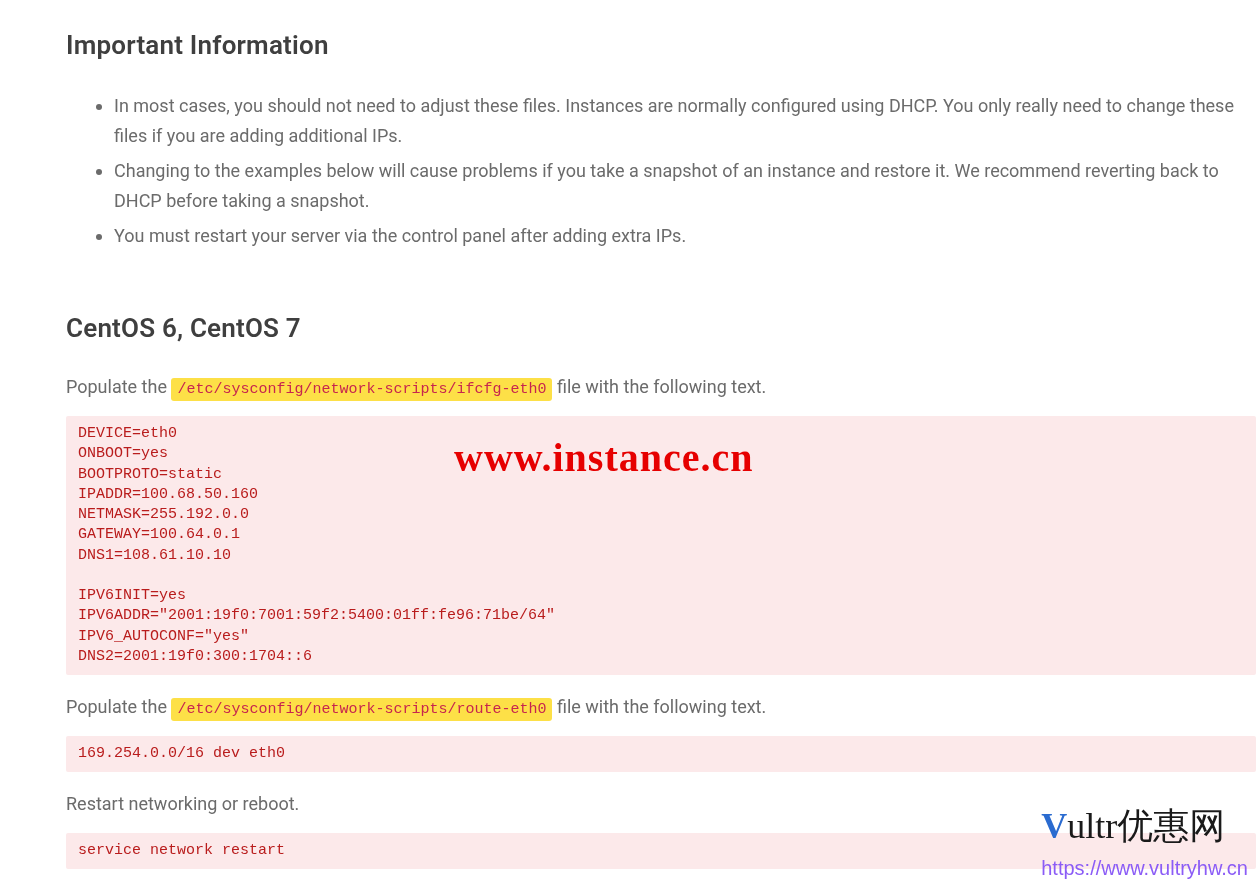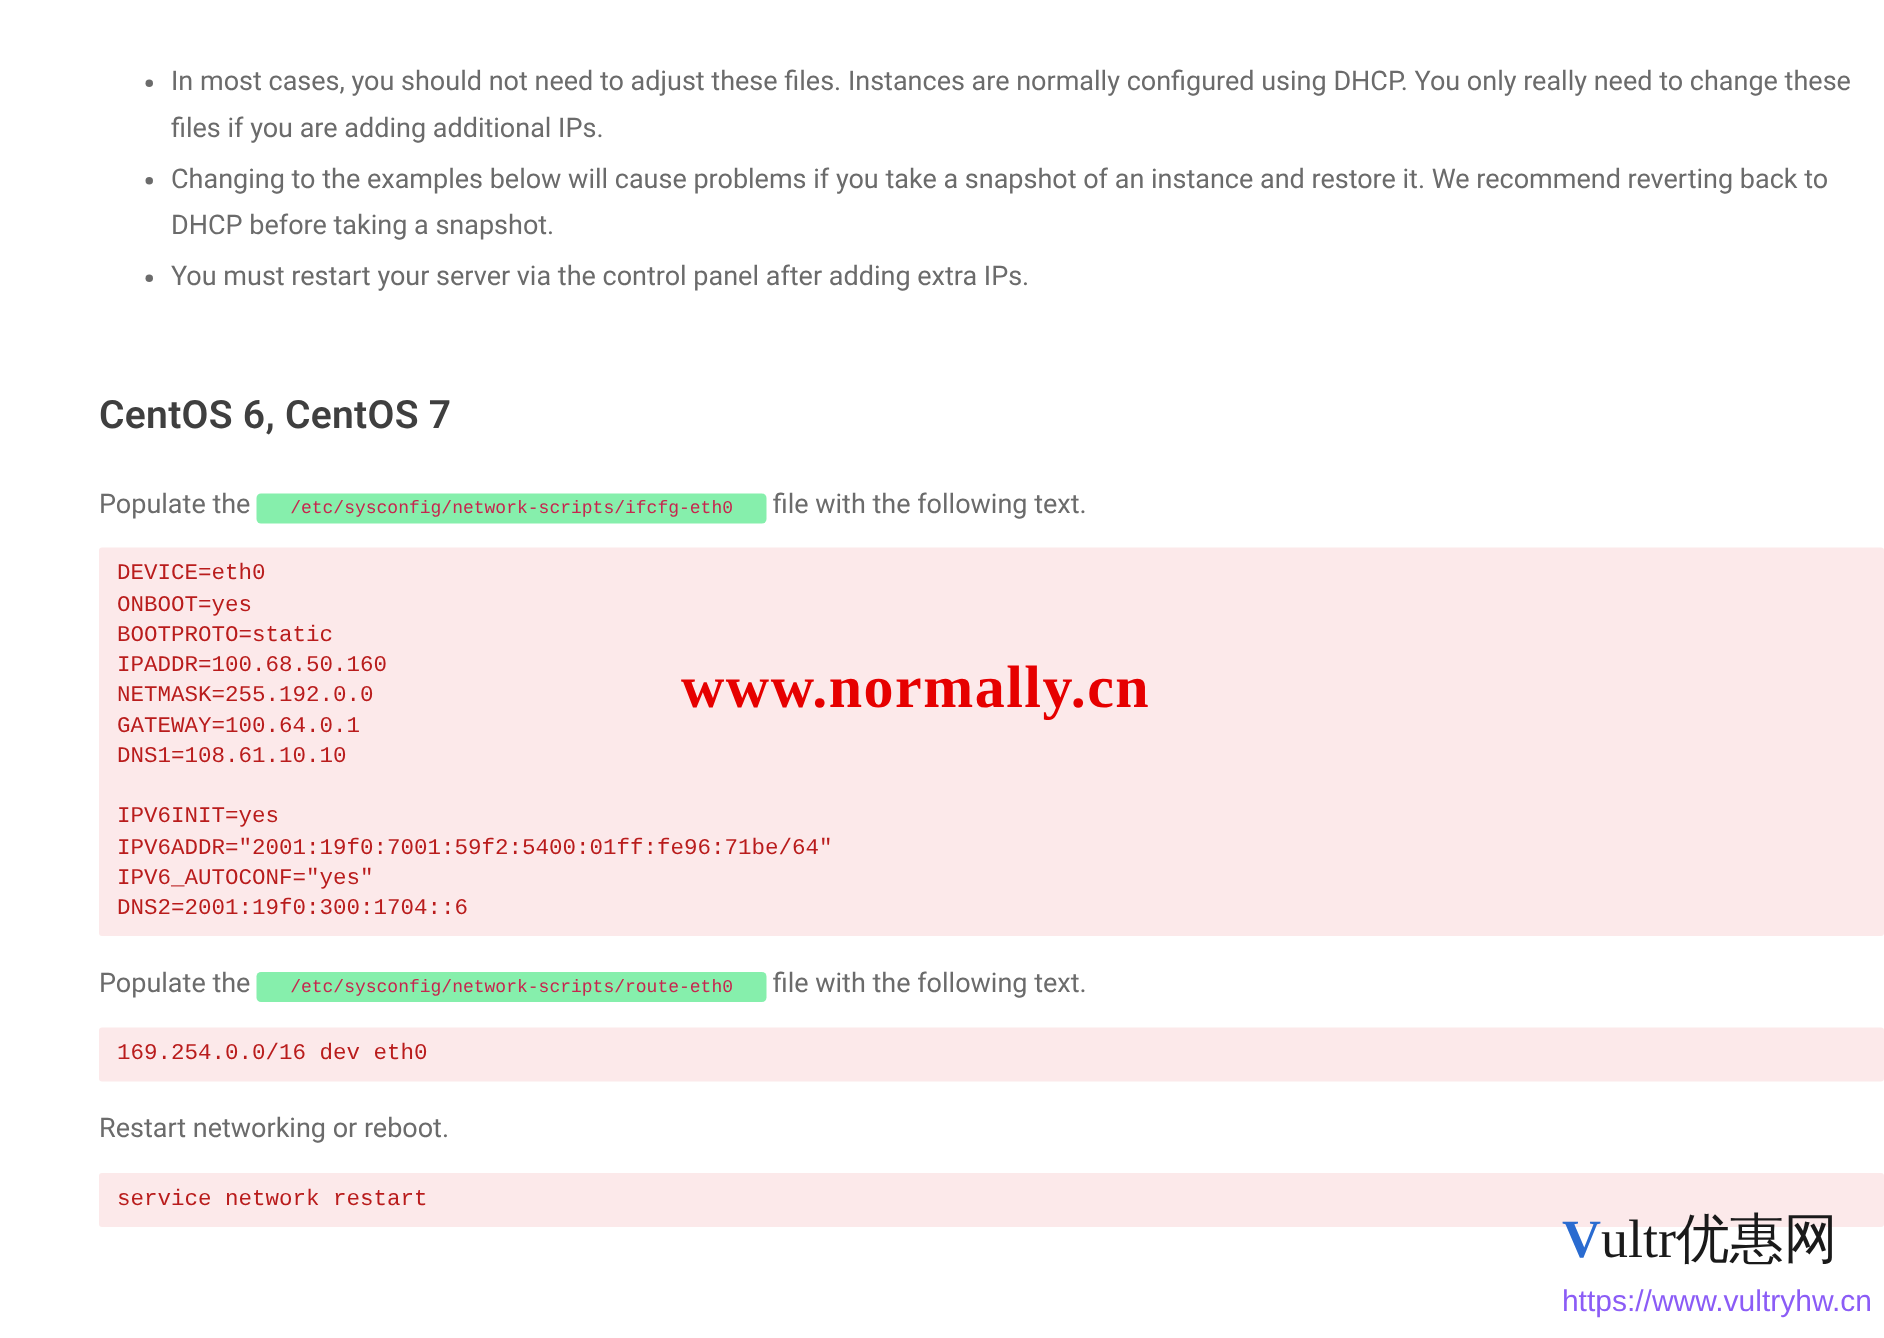--- a/index.html
+++ b/index.html
@@ -36,25 +36,25 @@
     font-size: 18px;
     line-height: 1.7;
     color: #6b6b6b;
   }
   p.para {
     margin: 18px 0 14px 0;
     color: #6b6b6b;
     font-size: 18px;
   }
   code.inline {
-    background: #86efac;
+    background: #fde047;
     color: #c7254e;
     font-family: "Courier New", Courier, monospace;
-    font-size: 12px;
-    padding: 3px 22px;
+    font-size: 15px;
+    padding: 3px 6px;
     border-radius: 3px;
   }
   pre.code-block {
     background: #fce9ea;
     color: #b91c1c;
     font-family: "SimSun", "Courier New", Courier, monospace;
     font-size: 15px;
     line-height: 1.35;
     padding: 8px 12px;
     margin: 8px 0 18px 0;
@@ -97,20 +97,21 @@
     margin-top: -4px;
   }
   .pagewrap { position: relative; width: 1256px; height: 892px; overflow: hidden; }
 </style>
 </head>
 <body>
 
 <div class="pagewrap">
 <div class="page">
 
+  <h2 class="section">Important Information</h2>
 
   <ul class="bullets">
     <li>In most cases, you should not need to adjust these files. Instances are normally configured using DHCP. You only really need to change these files if you are adding additional IPs.</li>
     <li>Changing to the examples below will cause problems if you take a snapshot of an instance and restore it. We recommend reverting back to DHCP before taking a snapshot.</li>
     <li>You must restart your server via the control panel after adding extra IPs.</li>
   </ul>
 
   <h2 class="section sub">CentOS 6, CentOS 7</h2>
 
   <p class="para">
@@ -139,21 +140,21 @@
   </p>
 
   <pre class="code-block">169.254.0.0/16 dev eth0</pre>
 
   <p class="para">Restart networking or reboot.</p>
 
   <pre class="code-block">service network restart</pre>
 
 </div>
 
-<div class="watermark-center">www.normally.cn</div>
+<div class="watermark-center">www.instance.cn</div>
 
 <div class="watermark-corner">
   <div class="brand">
     <span class="v">V</span><span>ultr优惠网</span>
   </div>
   <div class="url">https://www.vultryhw.cn</div>
 </div>
 </div>
 
 </body></html>

